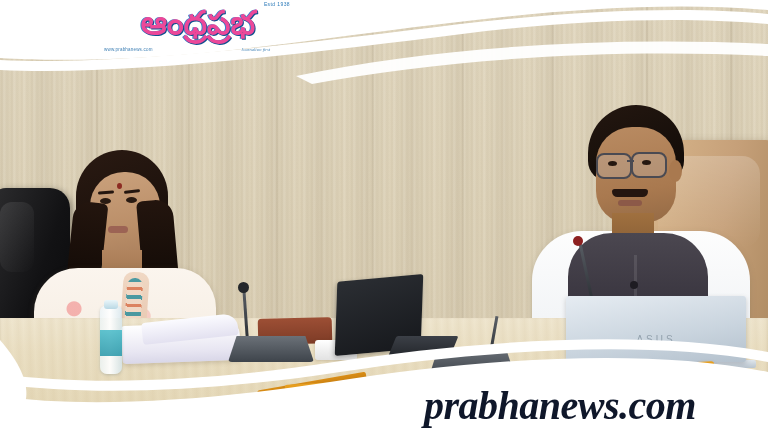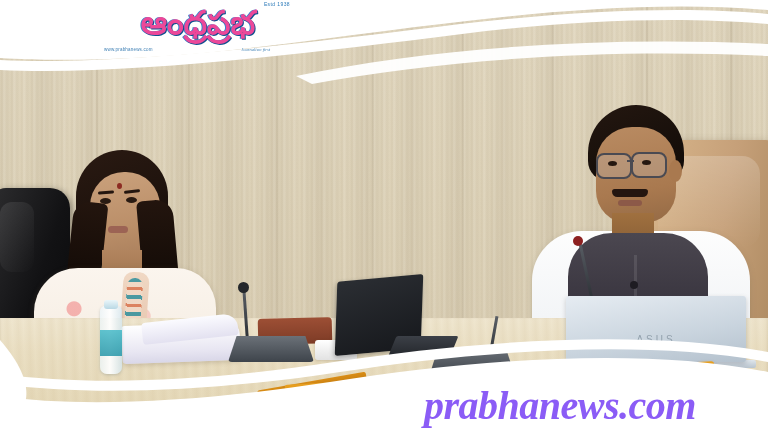--- a/index.html
+++ b/index.html
@@ -332,21 +332,21 @@
     font-size:4.5px;color:#3d7fb4;font-style:italic;
     font-family:"Liberation Serif",serif;
   }
 
   
   .watermark{
     position:absolute;left:424px;top:386px;
     font-family:"Liberation Serif","DejaVu Serif",serif;
     font-style:italic;font-weight:bold;
     font-size:40px;line-height:40px;
-    color:#8b5cf6;
+    color:#0f172a;
     letter-spacing:-0.5px;
     white-space:nowrap;
   }
 </style>
 </head>
 <body>
 
 <div id="stage">
 
   <div class="photo">

